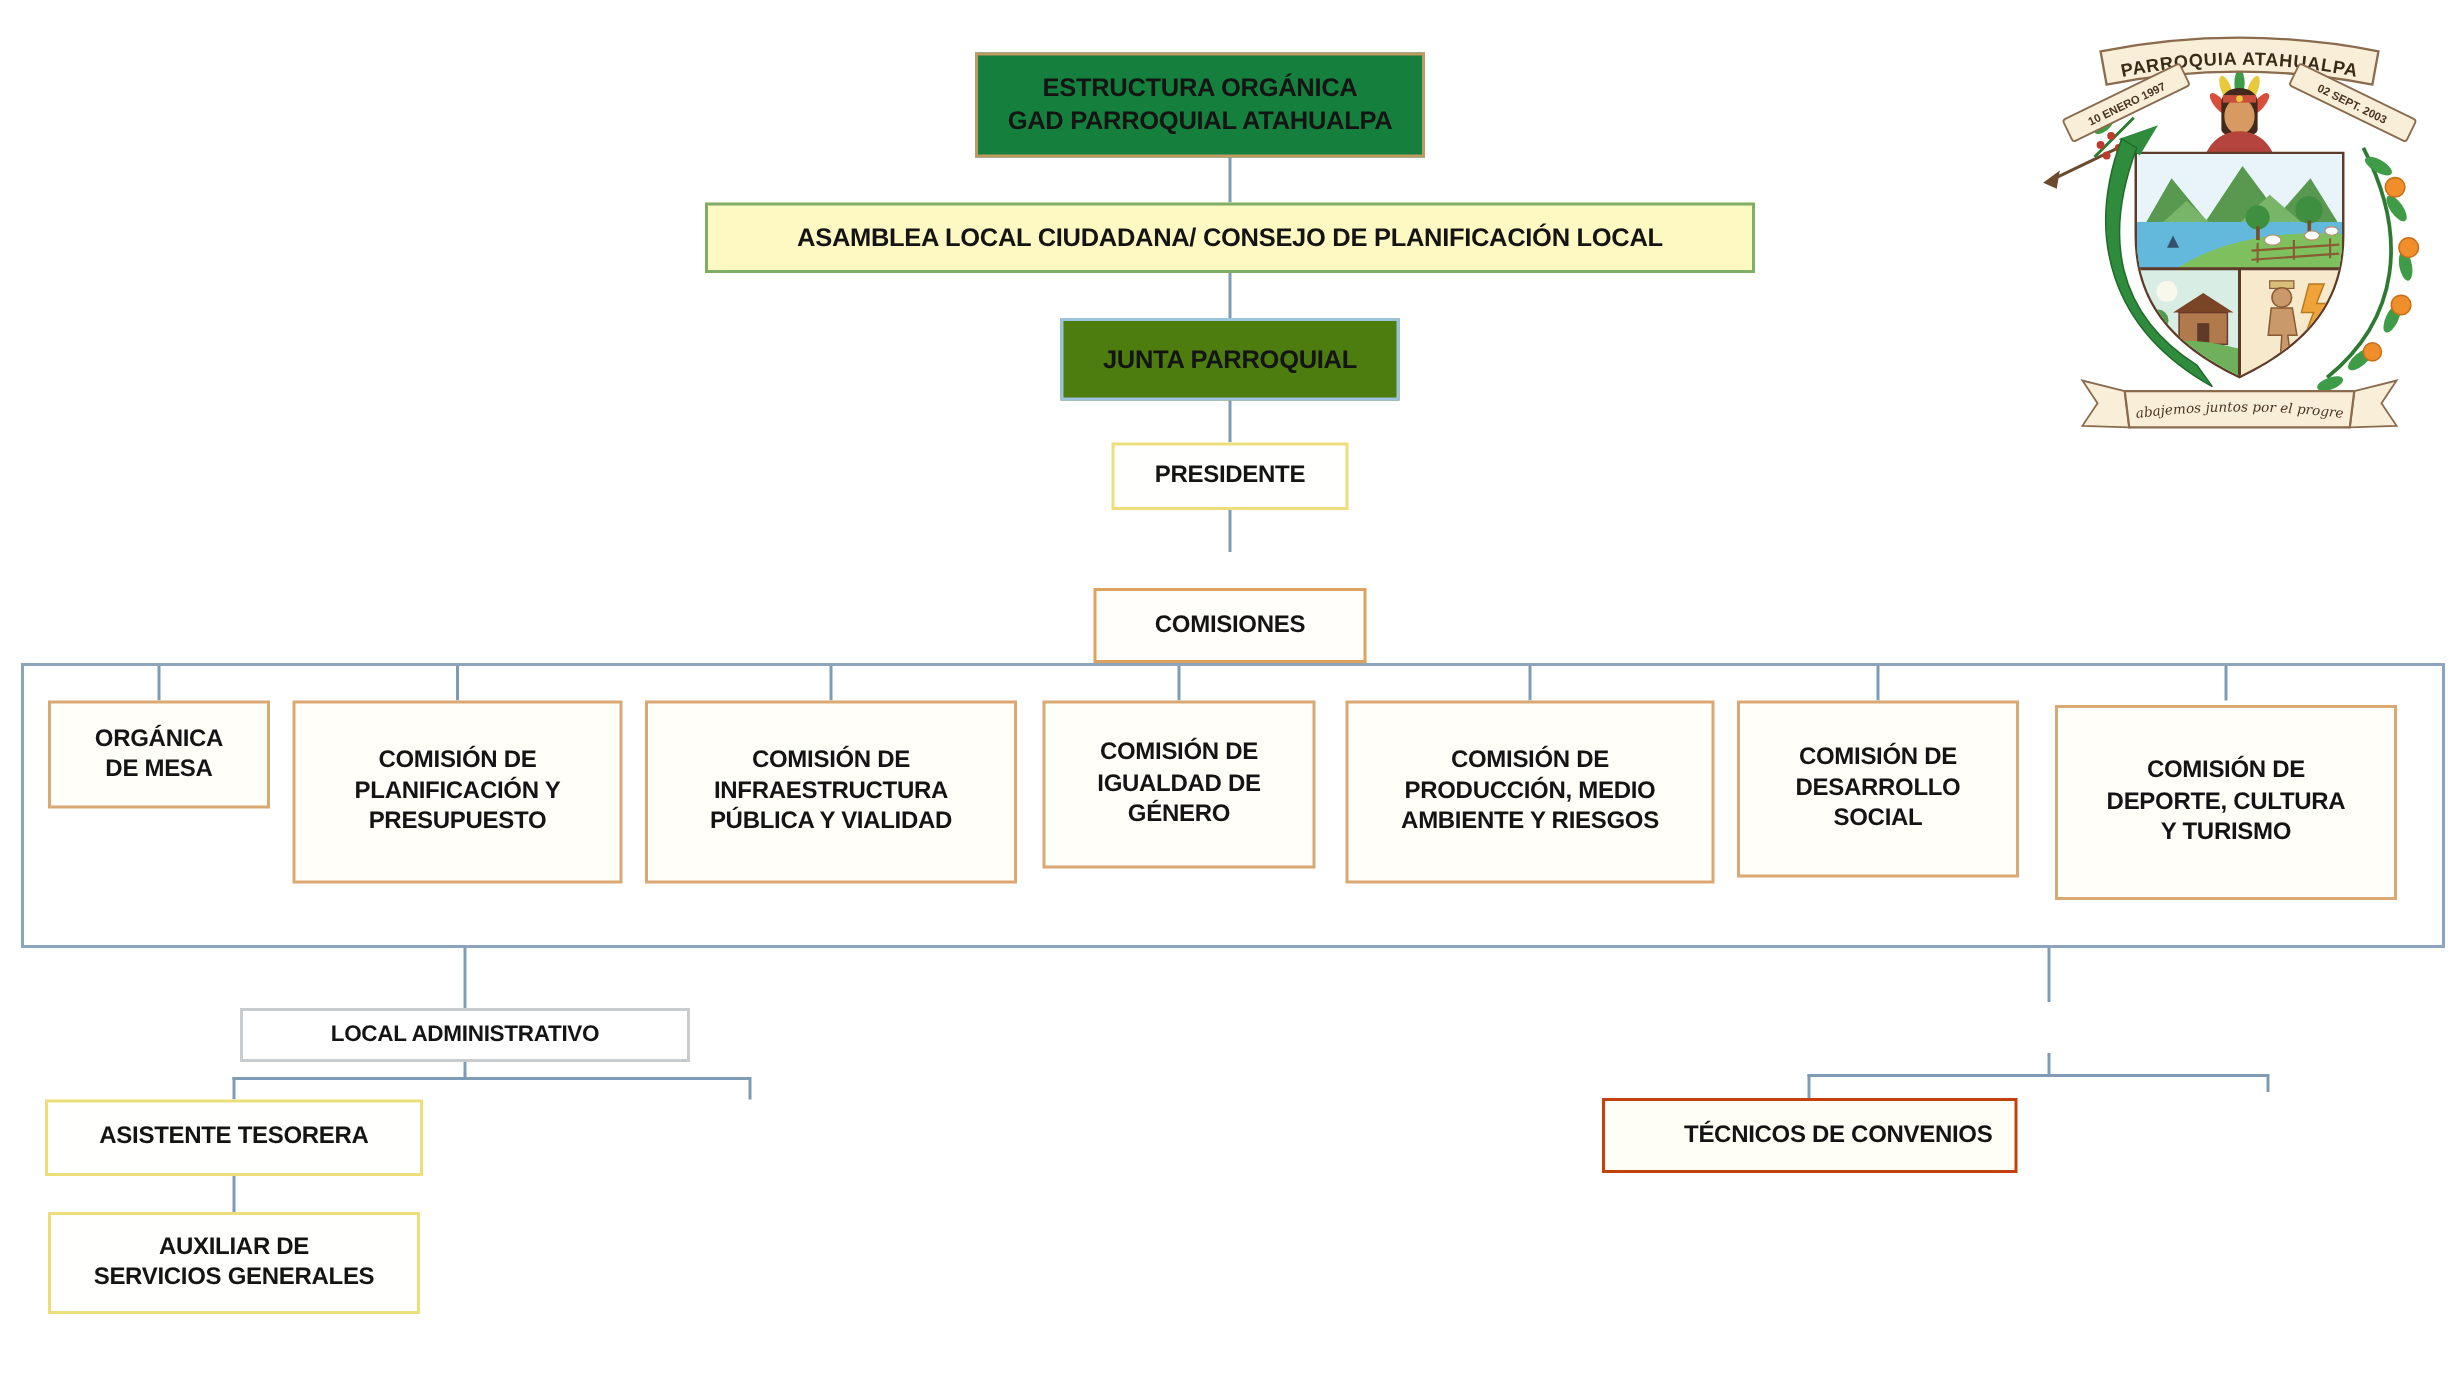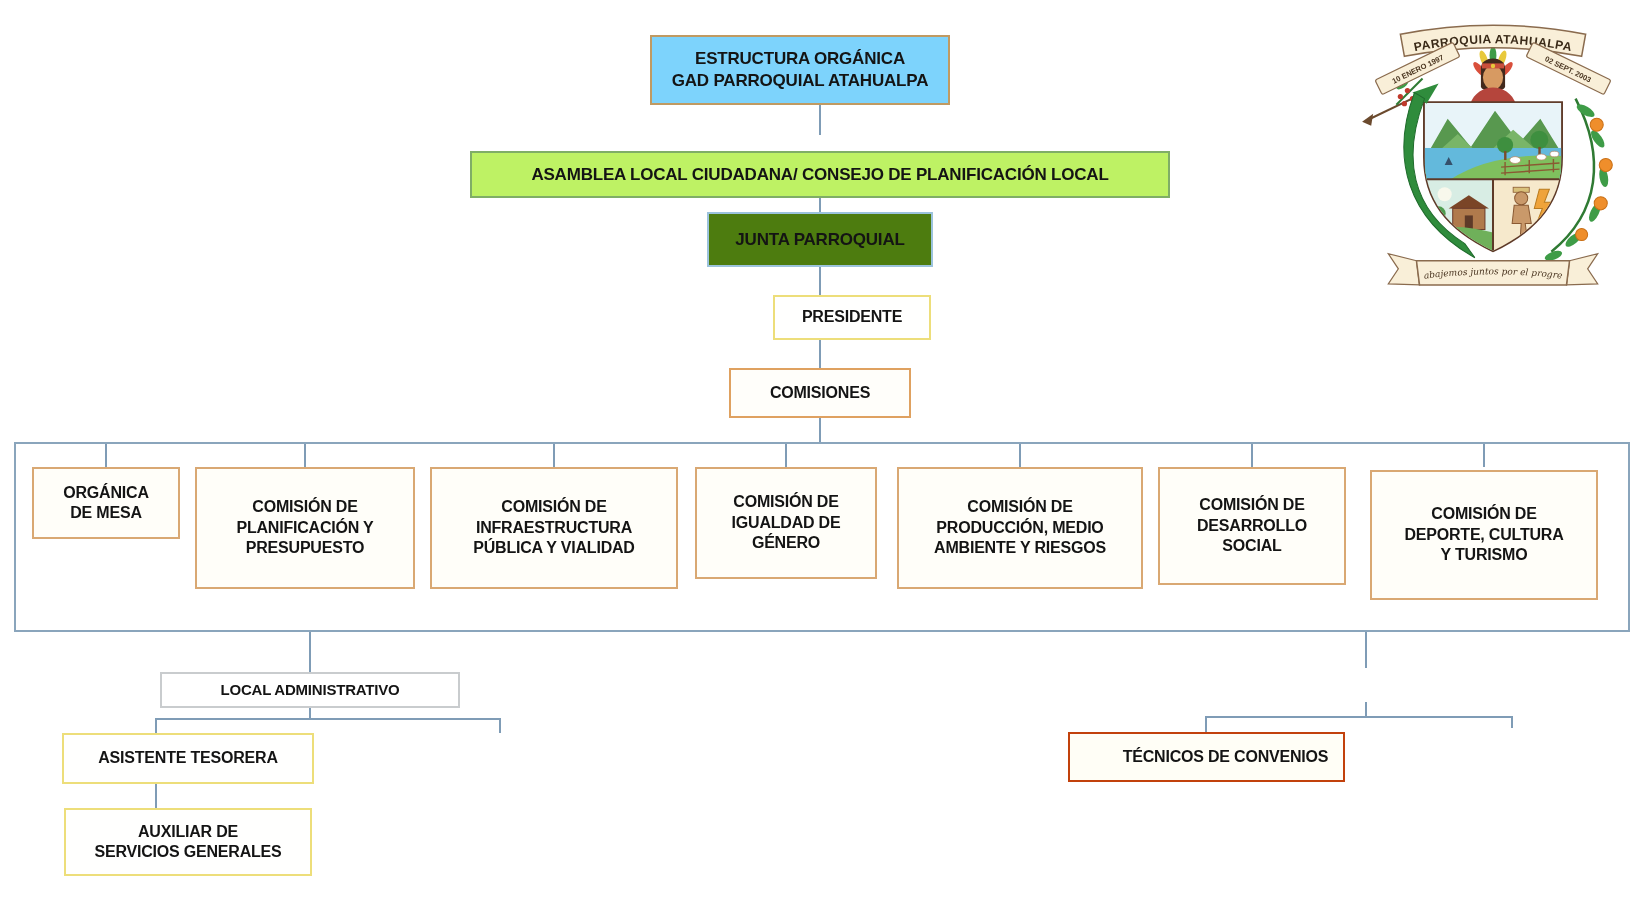--- a/index.html
+++ b/index.html
@@ -6,25 +6,25 @@
   .canvas{
     position:relative;width:1640px;height:924px;background:#ffffff;overflow:hidden;
     font-family:"Liberation Sans",sans-serif;color:#141414;
   }
   .box{
     position:absolute;box-sizing:border-box;background:#fff;
     display:flex;align-items:center;justify-content:center;text-align:center;
     font-weight:bold;line-height:1.28;letter-spacing:-0.2px;
     white-space:pre-line;padding:2px 6px;
   }
-  .b-tan   {border:2px solid #C09A62;background:#7dd3fc;}
-  .b-green {border:2px solid #7FAE66;background:#bef264;margin-top:16px;}
+  .b-tan   {border:2px solid #C09A62;background:#15803d;}
+  .b-green {border:2px solid #7FAE66;background:#fef9c3;}
   .b-blue  {border:2px solid #9CC3DC;background:#4d7c0f;}
-  .b-yellow{border:2px solid #EDDE7A;background:#FFFFFE;margin-left:32px;}
-  .b-orange{border:2px solid #DFA160;background:#FFFEFA;}
+  .b-yellow{border:2px solid #EDDE7A;background:#FFFFFE;}
+  .b-orange{border:2px solid #DFA160;background:#FFFEFA;margin-top:24px;}
   .b-comm  {border:2px solid #D9A873;background:#FFFEF9;}
   .b-gray  {border:2px solid #C9CCCE;background:#FFFFFF;}
   .b-purple{border:2px solid #B39BC8;background:#FFFFFF;}
   .b-olive {border:2px solid #c2410c;background:#FFFEF6;padding-left:44px;}
   .container-box{
     position:absolute;box-sizing:border-box;border:2px solid #8AA5BC;background:transparent;
   }
   .line{position:absolute;background:#7F9CB6;}
   .fs17{font-size:17px;} .fs16{font-size:16px;} .fs15{font-size:15px;}
   .crest{position:absolute;left:1352px;top:6px;}

